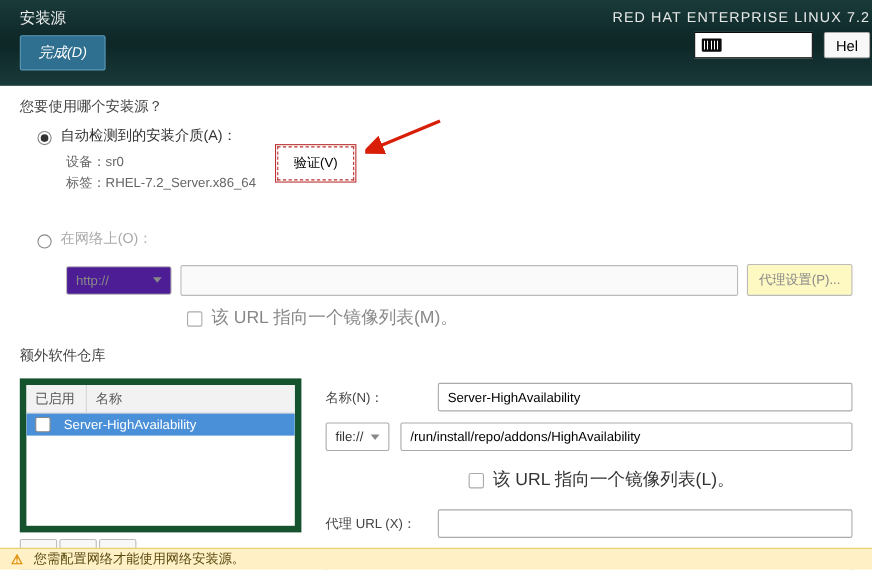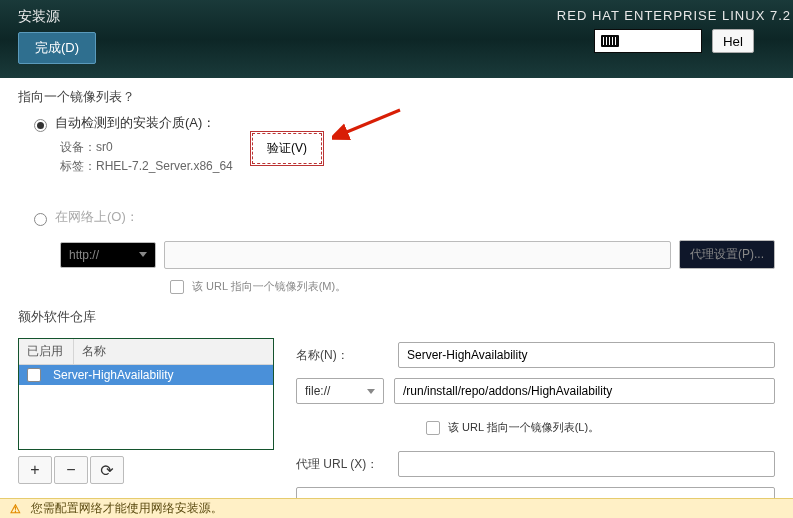--- a/index.html
+++ b/index.html
@@ -1,54 +1,54 @@
 <!DOCTYPE html>
 <html><head>
 <meta charset="utf-8">
 <style>
 * { box-sizing: border-box; margin: 0; padding: 0; }
 body { font-family: "WenQuanYi Micro Hei", "Microsoft YaHei", sans-serif; font-size: 13px; color: #333; background: #fff; width: 793px; height: 518px; overflow: hidden; position: relative; }
 
 .header { background: linear-gradient(180deg, #1a3a3a 0%, #0d2626 50%, #1a3a3a 100%); height: 78px; display: flex; align-items: flex-start; justify-content: space-between; padding: 8px 0 0 18px; color: #fff; }
 .header-left { display: flex; flex-direction: column; gap: 6px; }
 .header-title { font-size: 14px; color: #eee; }
-.done-btn { background: #2f6f8f; border: 1px solid #5a9abb; color: #fff; padding: 6px 14px; border-radius: 2px; cursor: pointer; font-size: 13px; width: 78px; }
-.header-right { display: flex; flex-direction: column; align-items: center; gap: 6px; }
+.done-btn { background: #2f6f8f; border: 1px solid #5a9abb; color: #fff; padding: 6px 14px; border-radius: 2px; cursor: pointer; font-size: 13px; width: 78px; font-style: italic; }
+.header-right { display: flex; flex-direction: column; align-items: flex-end; gap: 6px; }
 .product-name { font-size: 13px; letter-spacing: 1px; color: #e8e8e8; margin-right: 2px; }
 .header-controls { display: flex; gap: 10px; align-items: center; margin-right: 2px; }
 .lang-box { background: #fff; border: 1px solid #0a0a0a; padding: 3px 6px; display: flex; align-items: center; gap: 6px; width: 108px; height: 24px; font-size: 12px; }
 .kbd-icon { width: 18px; height: 12px; background: #0a0a0a; border-radius: 1px; position: relative; }
 .kbd-icon::after { content: ""; position: absolute; inset: 2px; background: repeating-linear-gradient(90deg, #fff 0 1px, #0a0a0a 1px 3px); }
 .help-btn { background: #f8f8f8; border: 1px solid #aaa; padding: 4px 10px; border-radius: 2px; cursor: pointer; height: 24px; }
 
 .content { padding: 10px 18px 0 18px; }
 .section-title { font-size: 13px; color: #444; margin-bottom: 8px; }
 .radio-row { display: flex; align-items: flex-end; gap: 8px; margin: 6px 0 6px 16px; }
 .radio { width: 13px; height: 13px; border-radius: 50%; border: 1px solid #888; display: inline-flex; align-items: center; justify-content: center; }
 .radio.checked::after { content: ""; width: 7px; height: 7px; border-radius: 50%; background: #333; }
 .disabled { color: #aaa; }
 .device-info { margin: 6px 0 0 42px; font-size: 12px; color: #666; line-height: 1.6; }
 
 .arrow-wrap { position: absolute; left: 332px; top: 106px; pointer-events: none; }
 .verify-btn { position: absolute; left: 252px; top: 133px; background: #fff; border: 1px dashed #b33; outline: 1px solid #b33; outline-offset: 1px; padding: 6px 14px; cursor: pointer; font-size: 12px; }
 
 .network-row { display: flex; gap: 8px; margin: 14px 0 10px 42px; align-items: center; }
-.select-box { display: flex; align-items: center; justify-content: space-between; border: 1px solid #bbb; padding: 5px 8px; background: #000000; color: #888; font-size: 12px; border-radius: 2px; }
+.select-box { display: flex; align-items: center; justify-content: space-between; border: 1px solid #bbb; padding: 5px 8px; background: #4c1d95; color: #888; font-size: 12px; border-radius: 2px; }
 .select-box.enabled { background: #fff; color: #333; border-color: #aaa; }
 .chevdown { width: 0; height: 0; border-left: 4px solid transparent; border-right: 4px solid transparent; border-top: 5px solid #888; }
 .net-url { flex: 1; border: 1px solid #bbb; border-radius: 2px; height: 28px; padding: 0 8px; background: #fafafa; }
-.proxy-btn { border: 1px solid #bbb; background: #0f172a; color: #888; padding: 5px 10px; border-radius: 2px; font-size: 12px; }
+.proxy-btn { border: 1px solid #bbb; background: #fef9c3; color: #888; padding: 5px 10px; border-radius: 2px; font-size: 12px; }
 
-.chk-row { display: flex; align-items: center; gap: 8px; margin: 6px 0; font-size: 11px; color: #888; }
+.chk-row { display: flex; align-items: center; gap: 8px; margin: 6px 0; font-size: 16px; color: #888; }
 .chk-row.enabled { color: #333; }
 .chk { width: 14px; height: 14px; border: 1px solid #aaa; border-radius: 2px; background: #fff; flex-shrink: 0; }
 
 .repo-section { margin-top: 12px; display: flex; gap: 22px; }
 .repo-left { width: 256px; }
-.repo-list { border: 1px solid #14532d; height: 112px; overflow: hidden; }
+.repo-list { border: 6px solid #14532d; height: 140px; overflow: hidden; }
 .repo-head { display: flex; background: #f2f2f2; border-bottom: 1px solid #d5d5d5; }
 .repo-head > div { padding: 4px 8px; font-size: 12px; color: #555; }
 .hcol-enable { width: 55px; border-right: 1px solid #d5d5d5; }
 .repo-row { display: flex; align-items: center; padding: 3px 8px; gap: 12px; font-size: 12px; }
 .repo-row.selected { background: #4a90d9; color: #fff; }
 .repo-row .chk { border-color: #888; }
 .repo-row.selected .chk { background: #fff; }
 .repo-row .name { flex: 1; }
 .repo-buttons { display: flex; gap: 2px; margin-top: 6px; }
 .sqbtn { width: 34px; height: 28px; border: 1px solid #bbb; background: #f8f8f8; display: flex; align-items: center; justify-content: center; cursor: pointer; border-radius: 2px; font-size: 16px; }
@@ -87,21 +87,21 @@
       <marker id="ah" markerWidth="8" markerHeight="8" refX="2" refY="3" orient="auto">
         <path d="M0,0 L0,6 L7,3 z" fill="#d81e06"></path>
       </marker>
     </defs>
   <line x1="68" y1="4" x2="10" y2="28" stroke="#d81e06" stroke-width="3" marker-end="url(#ah)"></line>
 </svg>
 
 <button class="verify-btn">验证(V)</button>
 
 <div class="content">
-  <div class="section-title">指向一个镜像列表？</div>
+  <div class="section-title">您要使用哪个安装源？</div>
 
   <div class="radio-row">
     <span class="radio checked"></span>
     <span>自动检测到的安装介质(A)：</span>
   </div>
   <div class="device-info">
     <span>设备：</span><span>sr0</span><br>
     <span>标签：</span><span>RHEL-7.2_Server.x86_64</span>
   </div>
 
@@ -143,21 +143,21 @@
         <div class="sqbtn">⟳</div>
       </div>
     </div>
 
     <div class="repo-right">
       <div class="form-row">
         <div class="form-label">名称(N)：</div>
         <input class="form-input" value="Server-HighAvailability" style="">
       </div>
       <div class="form-row">
-        <div class="select-box enabled" style="width:88px">
+        <div class="select-box enabled" style="width:58px">
           <span>file://</span>
           <span class="chevdown"></span>
         </div>
         <input class="form-input" value="/run/install/repo/addons/HighAvailability" style="">
       </div>
       <div class="chk-row enabled mirror-row">
         <span class="chk"></span>
         <span>该 URL 指向一个镜像列表(L)。</span>
       </div>
       <div class="form-row">

